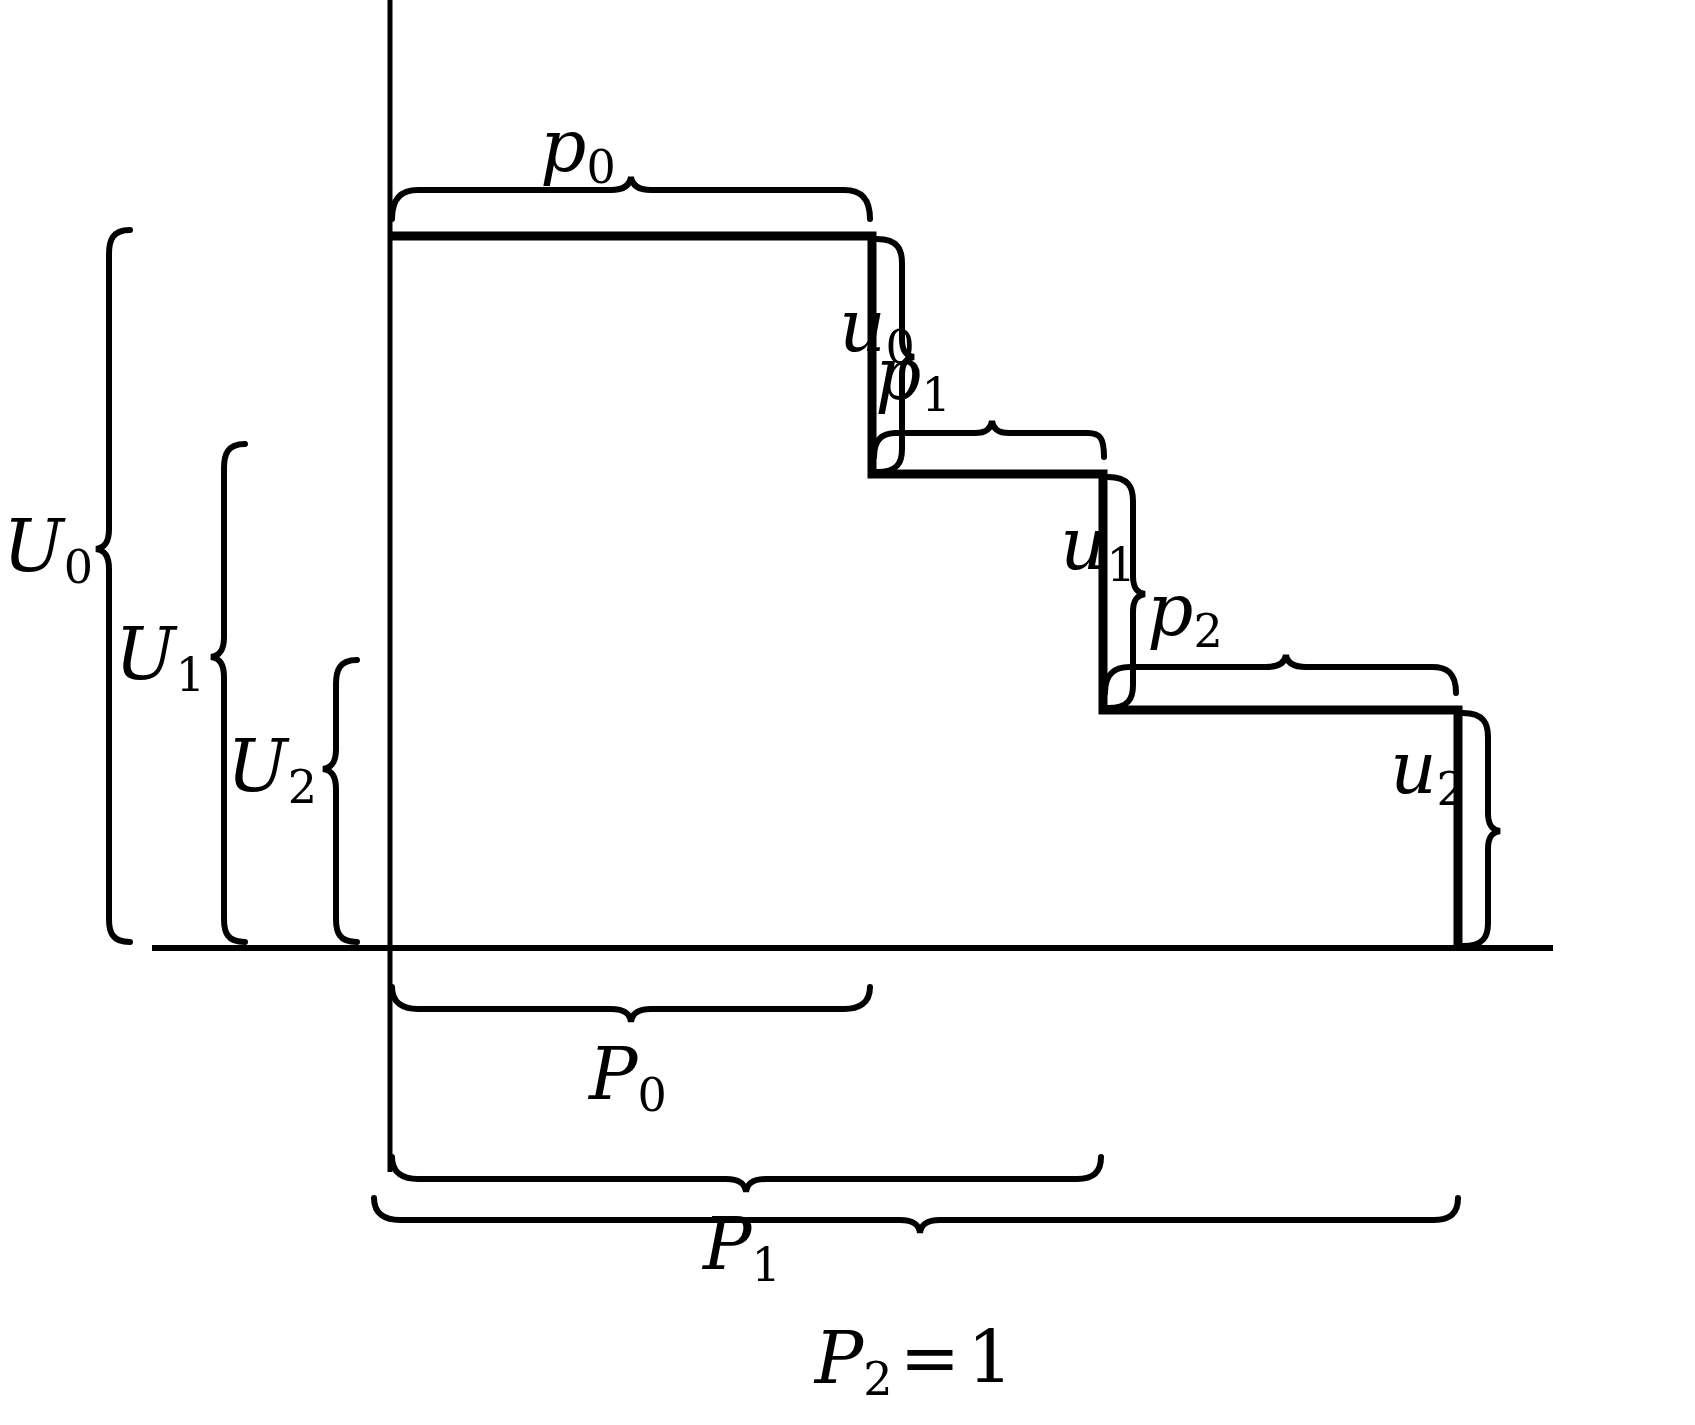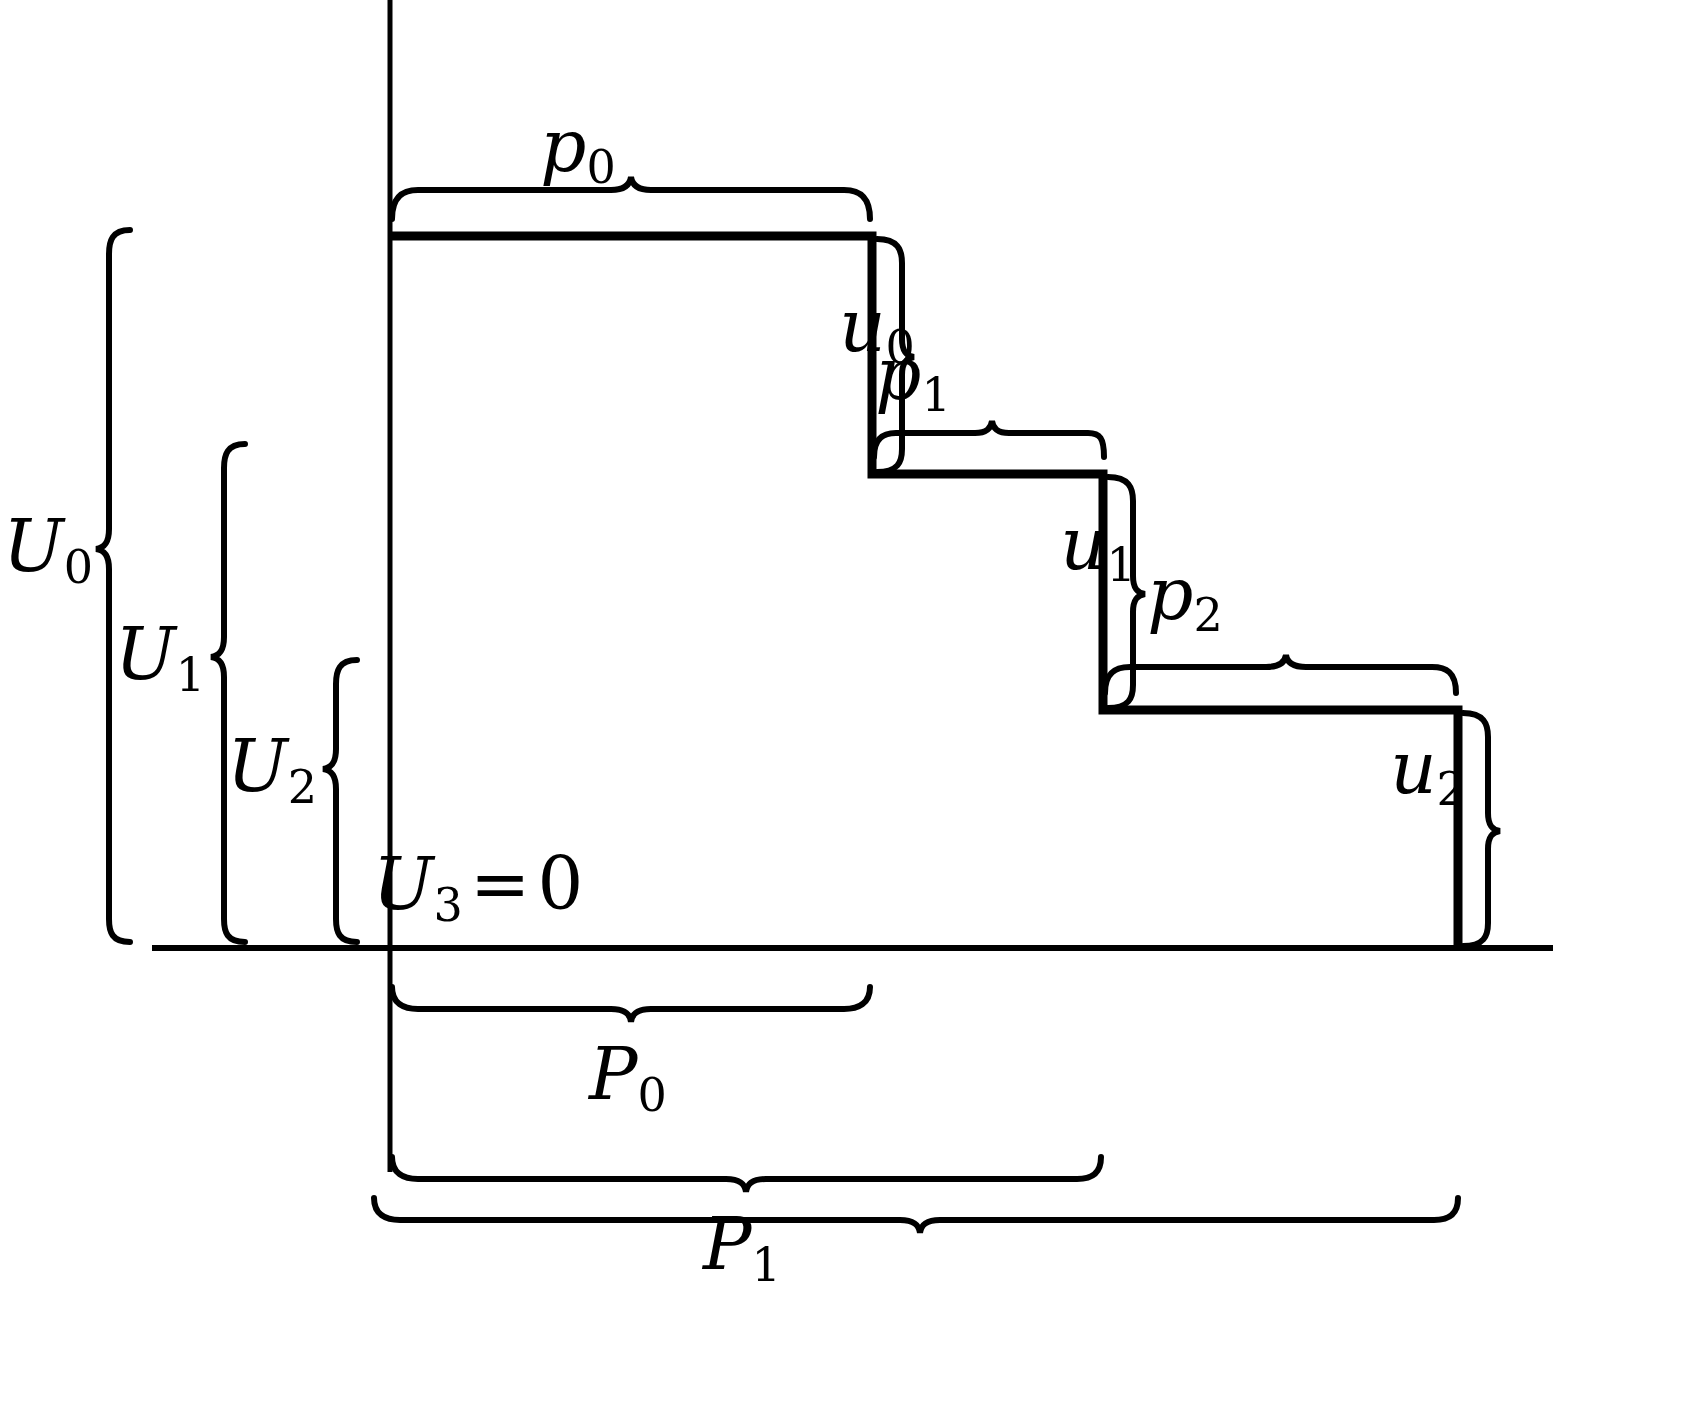--- a/index.html
+++ b/index.html
@@ -161,21 +161,21 @@
   </svg>
 
   <div class="mlabel sz-lg" style="left:578px; top:150px;">
     <span>p</span><sub>0</sub>
   </div>
 
   <div class="mlabel sz-lg" style="left:913px; top:378px;">
     <span>p</span><sub>1</sub>
   </div>
 
-  <div class="mlabel sz-lg" style="left:1185px; top:598px;">
+  <div class="mlabel sz-lg" style="left:1185px; top:614px;">
     <span>p</span><sub>2</sub>
   </div>
 
   <div class="mlabel sz-lg" style="left:877px; top:330px;">
     <span>u</span><sub>0</sub>
   </div>
 
   <div class="mlabel sz-lg" style="left:1098px; top:548px;">
     <span>u</span><sub>1</sub>
   </div>
@@ -189,27 +189,27 @@
   </div>
 
   <div class="mlabel sz-lg" style="left:160px; top:658px;">
     <span>U</span><sub>1</sub>
   </div>
 
   <div class="mlabel sz-lg" style="left:272px; top:770px;">
     <span>U</span><sub>2</sub>
   </div>
 
-  <div class="mlabel sz-lg" style="left:478px; top:888px;">
-    <span>U</span><sub>3</sub><span class="op">=</span><span class="num">0</span>
-  </div>
 
 
   <div class="mlabel sz-lg" style="left:628px; top:1078px;">
     <span>P</span><sub>0</sub>
   </div>
 
   <div class="mlabel sz-lg" style="left:742px; top:1248px;">
     <span>P</span><sub>1</sub>
   </div>
 
+  <div class="mlabel sz-lg" style="left:914px; top:1362px;">
+    <span>P</span><sub>2</sub><span class="op">=</span><span class="num">1</span>
+  </div>
 
 </div>
 
 </body></html>

